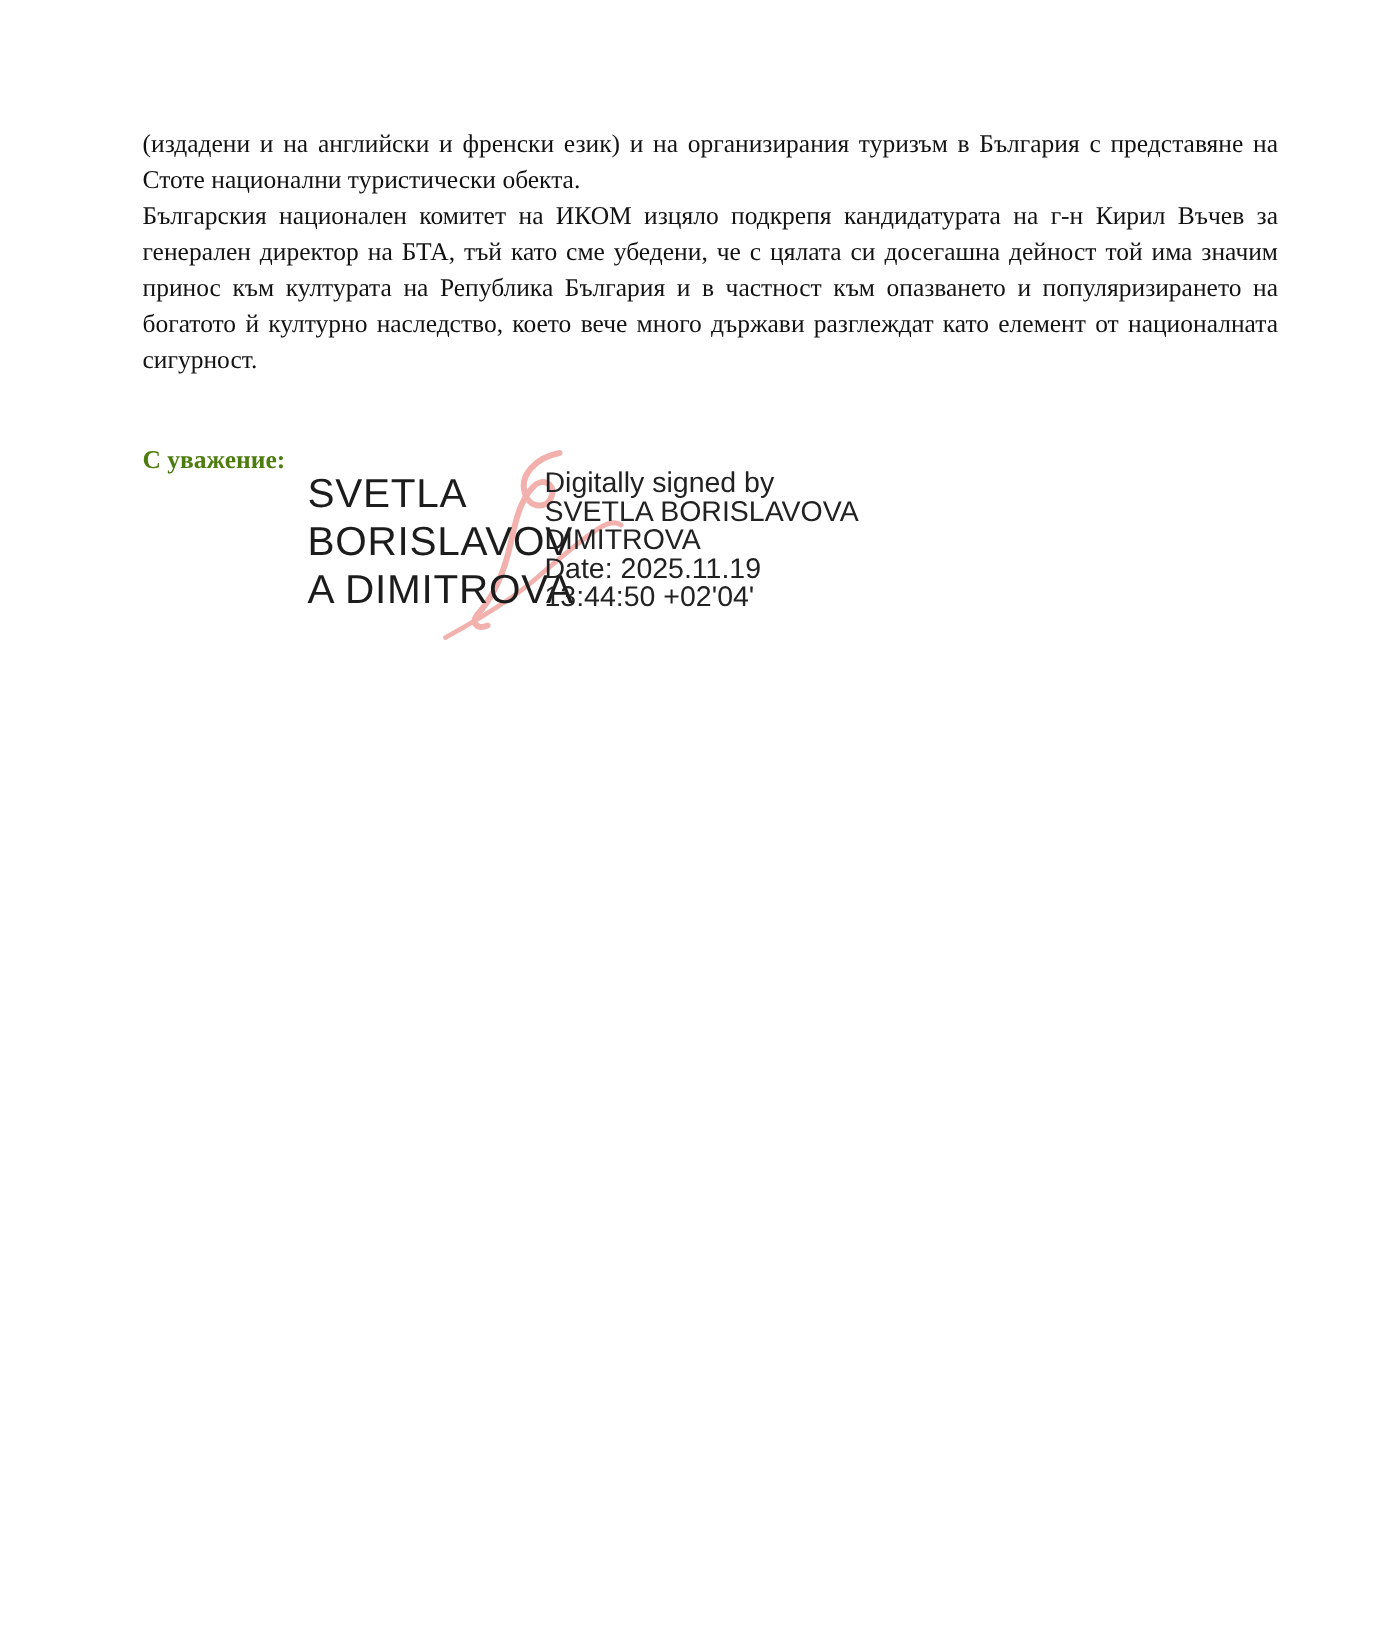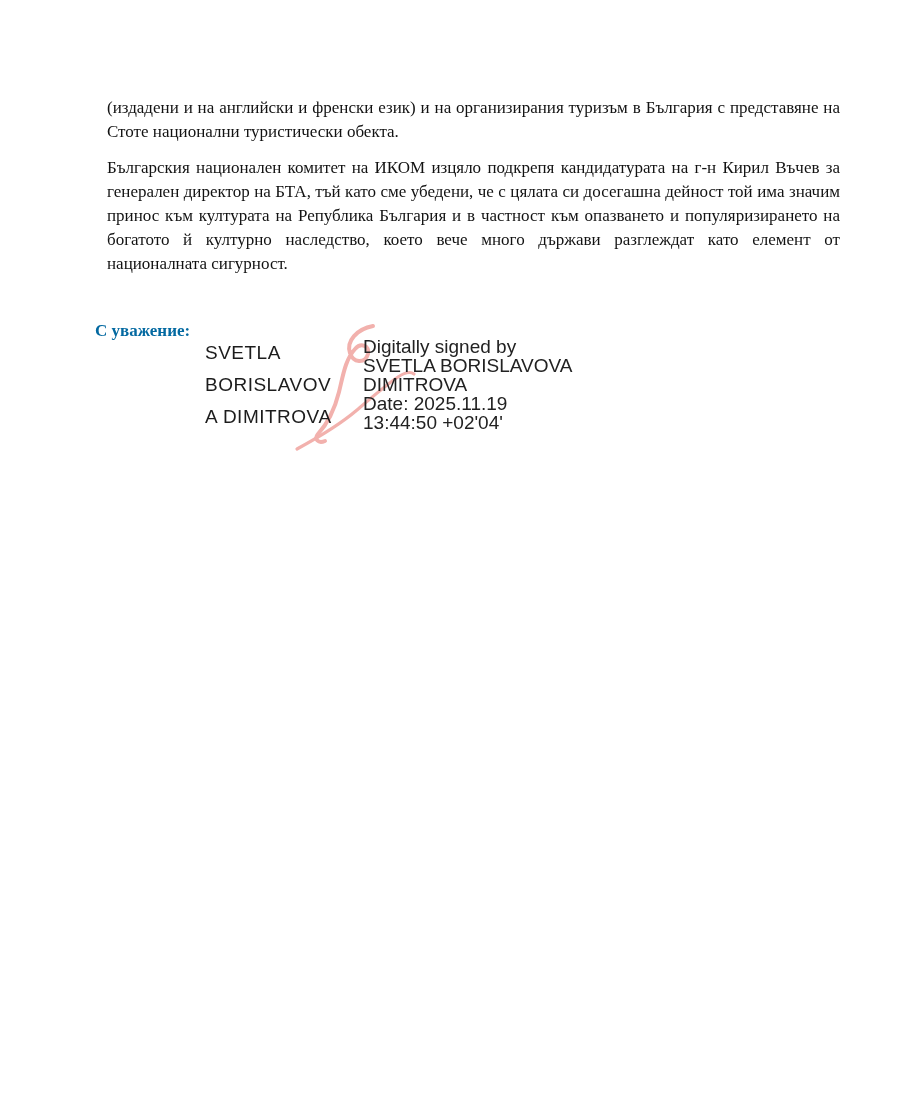--- a/index.html
+++ b/index.html
@@ -21,48 +21,48 @@
     height: 1100px;
     background: #ffffff;
   }
   .text-block {
     position: absolute;
     left: 95px;
     top: 84px;
     width: 757px;
   }
   .text-block p {
-    margin: 12px;
+    margin: 0;
     font-size: 17px;
     line-height: 24px;
     color: #121212;
     text-align: justify;
   }
   .text-block p.indent {
     text-indent: 53px;
   }
   .signature-section {
     position: relative;
     margin-top: 45px;
     height: 210px;
   }
   .closing {
     position: absolute;
     left: 0;
     top: 0;
     font-size: 17px;
     font-weight: bold;
-    color: #0369a1;
+    color: #4d7c0f;
   }
   .sig-name {
     position: absolute;
     left: 110px;
     top: 16px;
     font-family: "Liberation Sans", sans-serif;
-    font-size: 19px;
+    font-size: 27px;
     line-height: 32px;
     color: #1c1c1c;
     letter-spacing: 0.5px;
     white-space: nowrap;
   }
   .sig-flourish {
     position: absolute;
     left: 196px;
     top: 2px;
     width: 130px;

